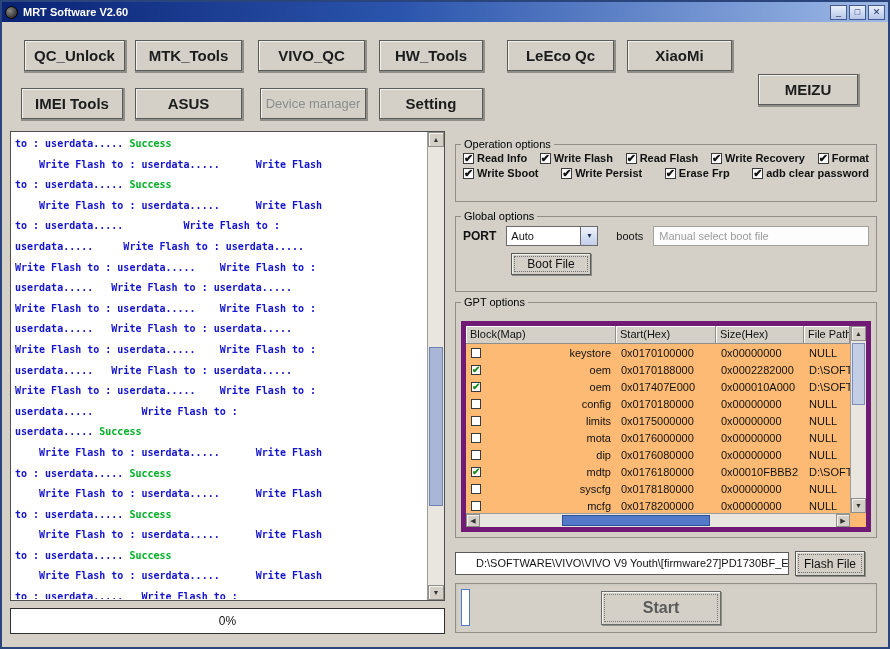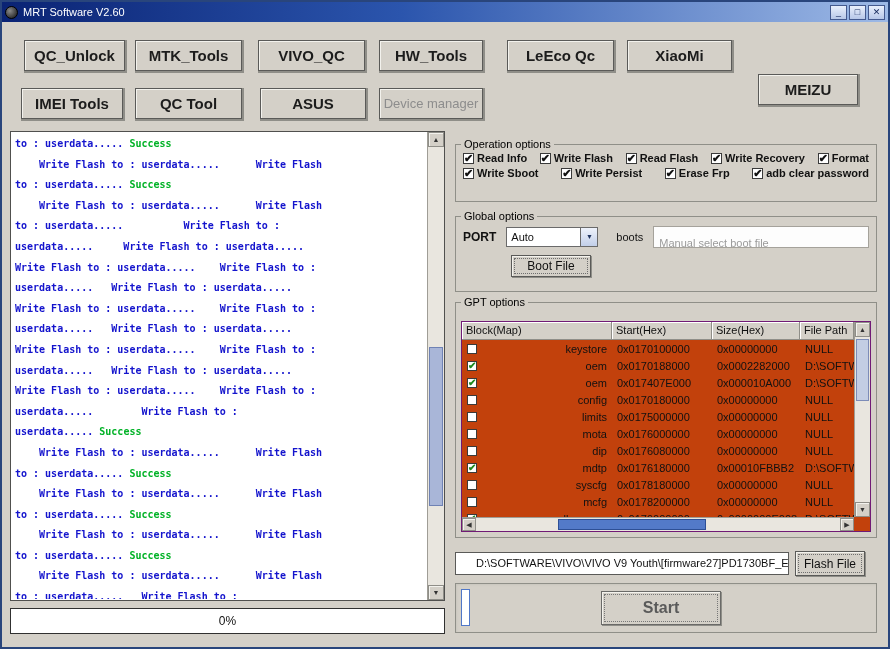--- a/index.html
+++ b/index.html
@@ -6,21 +6,21 @@
   *{box-sizing:border-box;}
   .window{position:relative;width:890px;height:649px;background:#d4d0c8;border:2px solid #29457c;
           font-family:"Liberation Sans",sans-serif;color:#111;overflow:hidden;}
   
   .titlebar{position:absolute;left:0;top:0;right:0;height:20px;
             background:linear-gradient(to right,#0a2374,#2b55ad 45%,#9db9e6);
             display:flex;align-items:center;padding:0 3px;}
   .title-icon{width:13px;height:13px;border-radius:50%;flex:none;
               background:radial-gradient(circle at 35% 35%,#8a8a8a,#101010);
               border:1px solid #000;margin-right:5px;}
-  .title-text{color:#fff;font-size:11px;font-weight:normal;flex:1;white-space:nowrap;}
+  .title-text{color:#fff;font-size:11px;font-weight:bold;flex:1;white-space:nowrap;}
   .tbtns{display:flex;gap:2px;}
   .tbtn{width:17px;height:15px;padding:0;background:linear-gradient(#e9effc,#b7c7e8);
         border:1px solid #44598e;color:#16295c;font-size:9px;line-height:12px;text-align:center;
         font-family:"Liberation Sans",sans-serif;}
   
   .tb-row{position:absolute;left:0;width:100%;height:31px;}
   #tb-row1{top:38px;}
   #tb-row2{top:86px;}
   .tb-btn{position:absolute;top:0;height:31px;background:#d4d0c8;
           border:1px solid #5a5a58;box-shadow:1px 1px 0 1px #8f8e88,inset 1px 1px 0 #f3f2ed;
@@ -73,32 +73,32 @@
   
   #gl-box{left:453px;top:208px;width:422px;height:82px;}
   .gl-row1{display:flex;align-items:center;margin:4px 7px 0;}
   .port-label{font-size:12px;font-weight:bold;margin-right:10px;}
   .combo{width:92px;height:20px;background:#fff;border:1px solid #6a6a6a;display:flex;flex:none;}
   .combo-val{flex:1;font-size:11px;padding:3px 4px;white-space:nowrap;overflow:hidden;}
   .combo-btn{width:17px;background:linear-gradient(#eef2fb,#c2cfe9);border-left:1px solid #6a6a6a;
              font-size:7px;color:#20345f;text-align:center;line-height:18px;}
   .boots-label{font-size:11px;margin:0 10px 0 18px;}
   .boot-input{flex:1;height:20px;border:1px solid #a5a29b;background:#fdfdfd;color:#9b9b9b;
-              font-size:11px;padding:10px 5px;white-space:nowrap;overflow:hidden;}
+              font-size:11px;padding:3px 5px;white-space:nowrap;overflow:hidden;}
   .gl-row2{display:flex;align-items:center;margin:7px 7px 0;gap:9px;}
   .firehose-input{flex:1;height:20px;border:1px solid #6a6a6a;background:#fff;color:#111;
                   font-size:11px;padding:3px 4px;white-space:nowrap;overflow:hidden;}
   .btn{background:#d4d0c8;border:1px solid #5a5a58;box-shadow:1px 1px 0 #8f8e88,inset 1px 1px 0 #f3f2ed;
        font-family:"Liberation Sans",sans-serif;font-size:12px;color:#111;
        outline:1px dotted #6e6e6e;outline-offset:-4px;}
   .boot-file-btn{width:80px;height:22px;flex:none;margin-left:48px;}
   
   #gpt-box{left:453px;top:294px;width:422px;height:242px;}
-  .gpt-table{position:absolute;left:5px;top:13px;right:5px;bottom:5px;border:1px solid #701a75;
-             background:#c2410c;overflow:hidden;}
+  .gpt-table{position:absolute;left:5px;top:13px;right:5px;bottom:5px;border:5px solid #701a75;
+             background:#fdba74;overflow:hidden;}
   .gpt-head{position:absolute;left:0;top:0;right:16px;height:18px;display:flex;background:#d4d0c8;}
   .gpt-hcell{border-right:1px solid #8f8e88;border-bottom:1px solid #8f8e88;
              box-shadow:inset 1px 1px 0 #fff;font-size:11px;padding:2px 4px;
              white-space:nowrap;overflow:hidden;flex:none;}
   .col0{width:150px;}.col1{width:100px;}.col2{width:88px;}.col3{flex:1 1 auto;width:auto;min-width:0;}
   .gpt-body{position:absolute;left:0;top:18px;right:16px;bottom:14px;overflow:hidden;}
   .gpt-row{display:flex;height:17px;align-items:center;font-size:11px;}
   .gpt-cell{padding:0 5px;white-space:nowrap;overflow:hidden;flex:none;display:flex;align-items:center;justify-content:space-between;}
   .gpt-row .cb{width:10px;height:10px;font-size:10px;line-height:8px;margin-right:4px;}
   .gpt-row .cb.checked{color:#1d8a1d;}
@@ -146,23 +146,23 @@
       <button class="tb-btn">QC_Unlock</button>
       <button class="tb-btn">MTK_Tools</button>
       <button class="tb-btn">VIVO_QC</button>
       <button class="tb-btn">HW_Tools</button>
       <button class="tb-btn">LeEco Qc</button>
       <button class="tb-btn">XiaoMi</button>
       <button class="tb-btn">MEIZU</button>
     </div>
   <div id="tb-row2" class="tb-row">
       <button class="tb-btn">IMEI Tools</button>
-      <button class="tb-btn">QC Tool</button>
       <button class="tb-btn">ASUS</button>
       <button class="tb-btn tb-disabled">Device manager</button>
+      <button class="tb-btn">Setting</button>
     </div>
 
   <div class="log-panel">
     <div id="log-content" class="log-content"><div class="log-line"><span class="seg-blue">to : userdata.....</span><span class="seg-green"> Success</span></div><div class="log-line"><span class="seg-blue">    Write Flash to : userdata.....      Write Flash</span></div><div class="log-line"><span class="seg-blue">to : userdata.....</span><span class="seg-green"> Success</span></div><div class="log-line"><span class="seg-blue">    Write Flash to : userdata.....      Write Flash</span></div><div class="log-line"><span class="seg-blue">to : userdata.....          Write Flash to :</span></div><div class="log-line"><span class="seg-blue">userdata.....     Write Flash to : userdata.....</span></div><div class="log-line"><span class="seg-blue">Write Flash to : userdata.....    Write Flash to :</span></div><div class="log-line"><span class="seg-blue">userdata.....   Write Flash to : userdata.....</span></div><div class="log-line"><span class="seg-blue">Write Flash to : userdata.....    Write Flash to :</span></div><div class="log-line"><span class="seg-blue">userdata.....   Write Flash to : userdata.....</span></div><div class="log-line"><span class="seg-blue">Write Flash to : userdata.....    Write Flash to :</span></div><div class="log-line"><span class="seg-blue">userdata.....   Write Flash to : userdata.....</span></div><div class="log-line"><span class="seg-blue">Write Flash to : userdata.....    Write Flash to :</span></div><div class="log-line"><span class="seg-blue">userdata.....        Write Flash to :</span></div><div class="log-line"><span class="seg-blue">userdata.....</span><span class="seg-green"> Success</span></div><div class="log-line"><span class="seg-blue">    Write Flash to : userdata.....      Write Flash</span></div><div class="log-line"><span class="seg-blue">to : userdata.....</span><span class="seg-green"> Success</span></div><div class="log-line"><span class="seg-blue">    Write Flash to : userdata.....      Write Flash</span></div><div class="log-line"><span class="seg-blue">to : userdata.....</span><span class="seg-green"> Success</span></div><div class="log-line"><span class="seg-blue">    Write Flash to : userdata.....      Write Flash</span></div><div class="log-line"><span class="seg-blue">to : userdata.....</span><span class="seg-green"> Success</span></div><div class="log-line"><span class="seg-blue">    Write Flash to : userdata.....      Write Flash</span></div><div class="log-line"><span class="seg-blue">to : userdata.....   Write Flash to :</span></div></div>
     <div class="vscroll">
       <div class="sb-btn">▲</div>
       <div class="log-thumb"></div>
       <div class="sb-btn bottom">▼</div>
     </div>
   </div>

